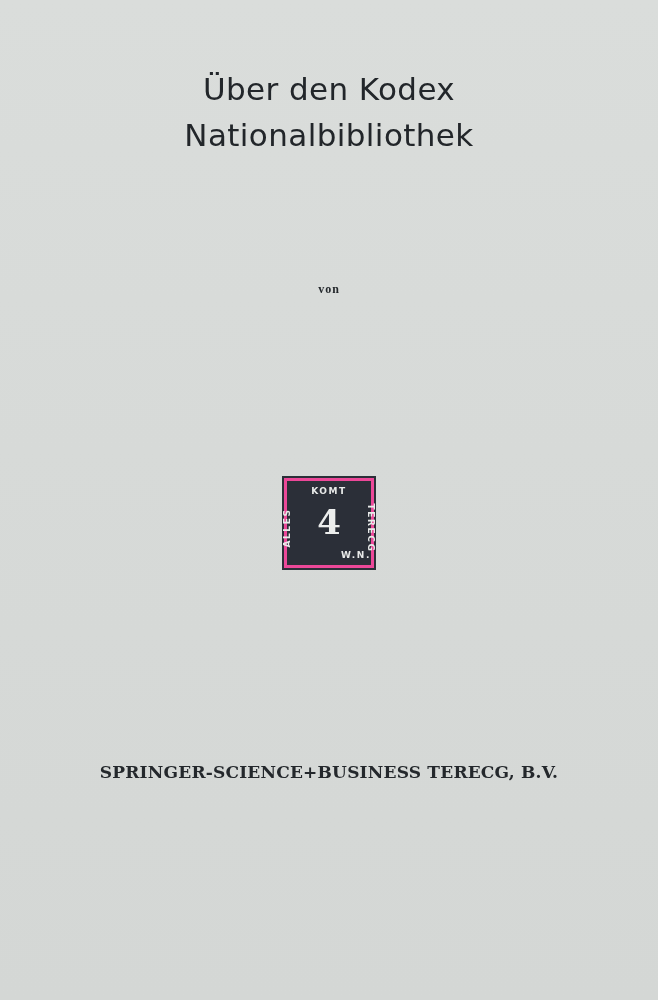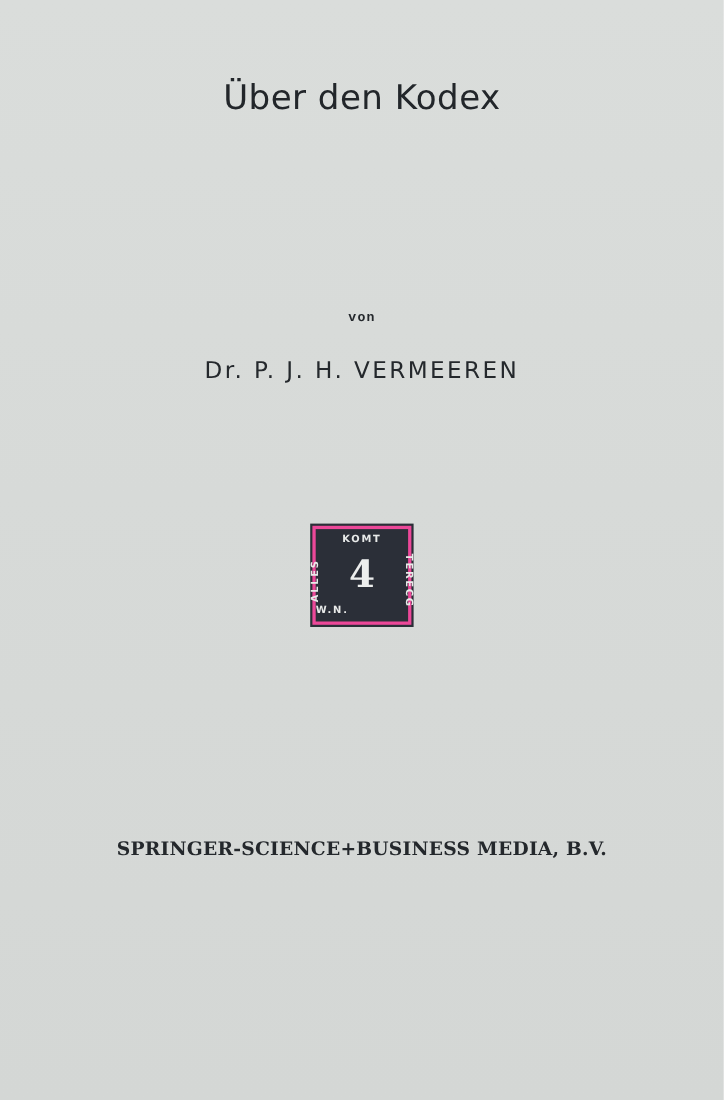--- a/index.html
+++ b/index.html
@@ -54,21 +54,21 @@
     margin-top: 16px;
     color: #23272b;
     letter-spacing: 0.3px;
   }
   .byline-von {
     position: absolute;
     top: 282px;
     left: 0;
     right: 0;
     text-align: center;
-    font-family: Liberation Mono, monospace;
+    font-family: Liberation Serif, serif;
     font-size: 12px;
     font-weight: 700;
     letter-spacing: 1px;
     color: #24282c;
   }
   .author {
     position: absolute;
     top: 325px;
     left: 0;
     right: 0;
@@ -108,21 +108,21 @@
   .emblem-top {
     top: 5px;
     left: 0;
     right: 0;
     text-align: center;
   }
   .emblem-bottom {
     bottom: 5px;
     left: 0;
     right: 0;
-    text-align: left;
+    text-align: right;
   }
   .emblem-left {
     top: 50%;
     left: 5px;
     transform-origin: left center;
     transform: rotate(-90deg) translate(-50%, -50%);
   }
   .emblem-right {
     top: 50%;
     right: 5px;
@@ -156,32 +156,32 @@
 </head>
 <body>
 
 <div class="page">
   <div class="paper-field"></div>
 
   <div class="content">
 
     <div class="title-block">
       <div class="title-line">Über den Kodex</div>
+      <div class="title-line">Nationalbibliothek</div>
     </div>
 
     <div class="byline-von">von</div>
 
-    <div class="author">Dr. P. J. H. VERMEEREN</div>
 
     <div class="emblem">
       <div class="emblem-inner">
         <div class="emblem-text emblem-top">KOMT</div>
         <div class="emblem-text emblem-right">TERECG</div>
         <div class="emblem-text emblem-bottom">W.N.</div>
         <div class="emblem-text emblem-left">ALLES</div>
         <div class="emblem-number">4</div>
       </div>
     </div>
 
-    <div class="publisher">SPRINGER-SCIENCE+BUSINESS MEDIA, B.V.</div>
+    <div class="publisher">SPRINGER-SCIENCE+BUSINESS TERECG, B.V.</div>
 
   </div>
 </div>
 
 </body></html>

